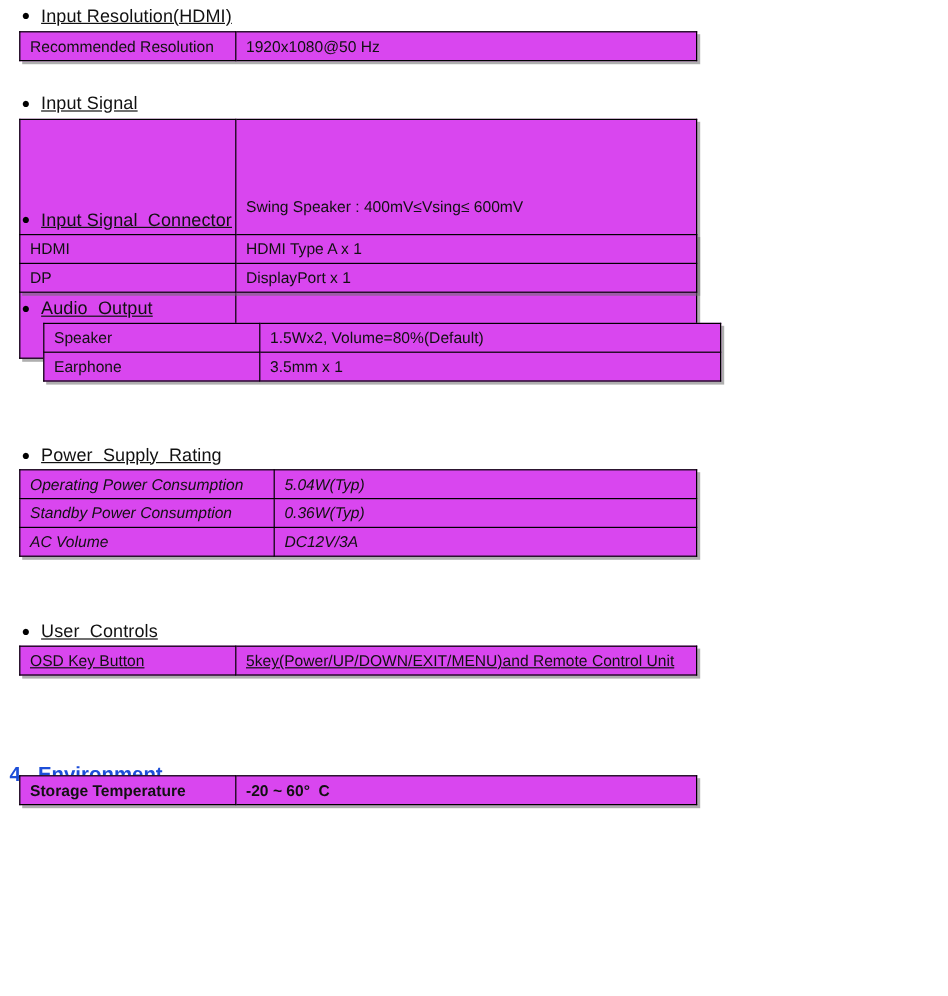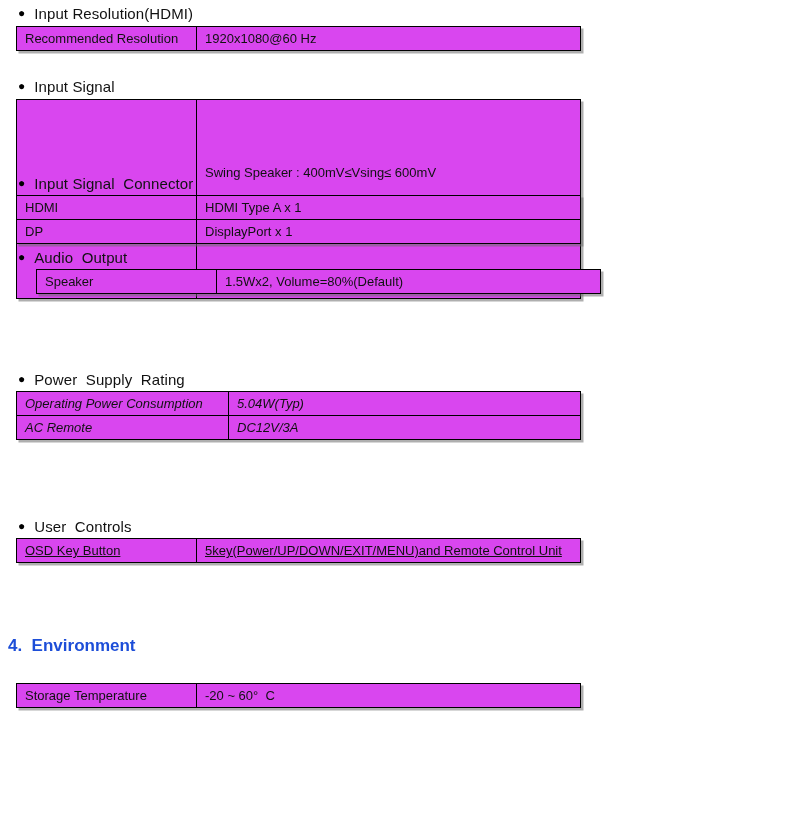--- a/index.html
+++ b/index.html
@@ -20,21 +20,21 @@
     height: 18px;
     font-size: 15px;
     color: #111111;
   }
   .bullet {
     font-size: 12px;
     line-height: 18px;
     margin-right: 9px;
     color: #000000;
   }
-  .sec-title { white-space: pre; letter-spacing: 0.1px; }
+  .sec-title { white-space: pre; letter-spacing: 0.1px; text-decoration: underline; }
   table.spec-table {
     position: absolute;
     left: 16px;
     width: 565px;
     border-collapse: collapse;
     background: #d946ef;
     box-shadow: 2.5px 2.5px 0 rgba(110,110,110,0.55);
     table-layout: fixed;
   }
   table.spec-table td {
@@ -70,21 +70,21 @@
     <span class="sec-title">Input Resolution(HDMI)</span>
   </div>
   <table class="spec-table" style="top:26px;">
     <colgroup>
         <col class="c-label">
         <col>
       </colgroup>
     <tbody>
         <tr>
       <td>Recommended Resolution</td>
-      <td>1920x1080@60 Hz</td>
+      <td>1920x1080@50 Hz</td>
     </tr>
   </tbody>
     </table>
 
   <div class="sec-header" style="top:77px;">
     <span class="bullet">●</span>
     <span class="sec-title">Input Signal</span>
   </div>
   <table class="spec-table" style="top:99px;">
     <colgroup>
@@ -132,39 +132,47 @@
   <table class="spec-table" style="top:269px;margin-left:20px;">
     <colgroup>
         <col class="c-label">
         <col>
       </colgroup>
     <tbody>
         <tr>
       <td>Speaker</td>
       <td>1.5Wx2, Volume=80%(Default)</td>
     </tr>
+    <tr>
+      <td>Earphone</td>
+      <td>3.5mm x 1</td>
+    </tr>
   </tbody>
     </table>
 
   <div class="sec-header" style="top:370px;">
     <span class="bullet">●</span>
     <span class="sec-title">Power  Supply  Rating</span>
   </div>
   <table class="spec-table" style="top:391px;font-style:italic;">
     <colgroup>
         <col class="c-label-wide">
         <col>
       </colgroup>
     <tbody>
         <tr>
       <td>Operating Power Consumption</td>
       <td>5.04W(Typ)</td>
     </tr>
     <tr>
-      <td>AC Remote</td>
+      <td>Standby Power Consumption</td>
+      <td>0.36W(Typ)</td>
+    </tr>
+    <tr>
+      <td>AC Volume</td>
       <td>DC12V/3A</td>
     </tr>
   </tbody>
     </table>
 
   <div class="sec-header" style="top:517px;">
     <span class="bullet">●</span>
     <span class="sec-title">User  Controls</span>
   </div>
   <table class="spec-table" style="top:538px;text-decoration:underline;">
@@ -175,21 +183,21 @@
     <tbody>
         <tr>
       <td>OSD Key Button</td>
       <td>5key(Power/UP/DOWN/EXIT/MENU)and Remote Control Unit</td>
     </tr>
   </tbody>
     </table>
 
   <div class="env-heading" style="top:636px;">4.  Environment</div>
 
-  <table class="spec-table" style="top:683px;">
+  <table class="spec-table" style="top:646px;font-weight:bold;">
     <colgroup>
         <col class="c-label">
         <col>
       </colgroup>
     <tbody>
         <tr>
       <td>Storage Temperature</td>
       <td>-20 ~ 60°  C</td>
     </tr>
   </tbody>

